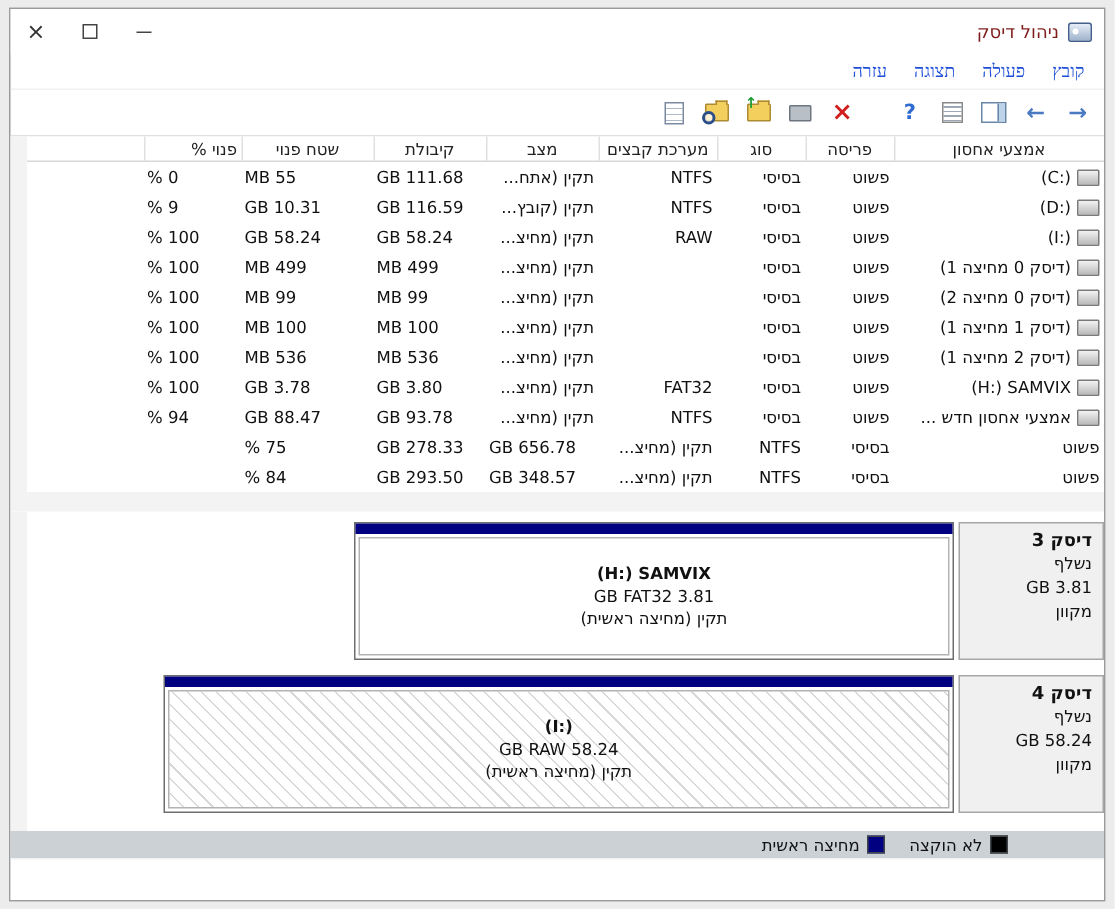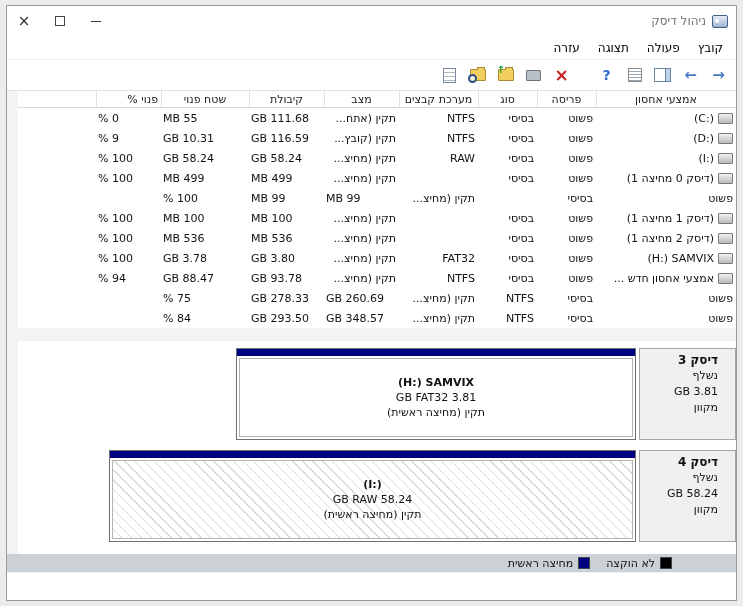--- a/index.html
+++ b/index.html
@@ -7,31 +7,31 @@
   .window{width:100%;height:100%;box-sizing:border-box;background:#fff;border:1px solid #9b9b9b;
           display:flex;flex-direction:column;direction:rtl;
           font-family:"DejaVu Sans",sans-serif;font-size:12px;color:#111;overflow:hidden;}
 
   
   .titlebar{height:30px;flex:none;display:flex;align-items:center;padding:0 8px 0 10px;background:#fff;}
   .title-group{display:flex;align-items:center;gap:6px;}
   .app-icon{width:14px;height:11px;border:1px solid #43608a;border-radius:2px;
             background:linear-gradient(180deg,#e6edf7,#9fb3cc);position:relative;}
   .app-icon::after{content:"";position:absolute;left:2px;top:3px;width:4px;height:4px;border-radius:50%;background:#fff;}
-  .title-text{font-size:12px;color:#737373;}
+  .title-text{font-size:12px;color:#7f1d1d;}
   .tb-spacer{flex:1;}
   .win-controls{display:flex;align-items:center;gap:22px;direction:rtl;}
   .wbtn{width:14px;height:14px;display:flex;align-items:center;justify-content:center;color:#333;}
   .wbtn .bar{width:10px;height:1px;background:#444;display:block;}
   .wbtn .box{width:8px;height:8px;border:1px solid #444;display:block;background:#fff;}
   .wbtn.close{font-size:15px;line-height:14px;}
 
   
   .menubar{height:23px;flex:none;display:flex;align-items:center;padding:0 4px;border-bottom:1px solid #f1f1f1;}
-  .menu-item{padding:3px 9px;font-size:12px;color:#000000;}
+  .menu-item{padding:3px 9px;font-size:12px;color:#1d4ed8;font-family:Liberation Serif, serif;}
 
   
   .toolbar{height:30px;flex:none;display:flex;align-items:center;gap:5px;padding:0 6px;border-bottom:1px solid #e0e0e0;}
   .tbtn{width:23px;height:23px;flex:none;display:flex;align-items:center;justify-content:center;position:relative;}
   .glyph-arrow{font-size:15px;font-weight:bold;color:#4a7ac2;line-height:1;}
   .icon-console{width:15px;height:12px;border:1px solid #6a87a8;background:#fff;display:flex;}
   .icon-console .pane{width:4px;height:100%;background:#bcd3ea;border-left:1px solid #6a87a8;}
   .icon-list{width:12px;height:12px;border:1px solid #8a8a8a;background:#fff;
              background-image:repeating-linear-gradient(180deg,transparent 0 2px,#9aa7b5 2px 3px);}
   .glyph-help{font-size:14px;font-weight:bold;color:#2f6bd0;line-height:1;}
@@ -59,21 +59,21 @@
   .cell.name{display:flex;align-items:center;gap:4px;padding-top:0;}
   .drive-icon{width:13px;height:9px;flex:none;border:1px solid #7a7a7a;border-radius:1px;
               background:linear-gradient(180deg,#f2f2f2,#b9b9b9);}
   .htrack{height:13px;background:#f3f3f3;position:relative;z-index:1;}
 
   
   .graph-pane{flex:1;position:relative;padding:7px 0 0 0;background:#fff;min-height:0;}
   .gtrack{position:absolute;left:0;top:0;bottom:0;width:11px;background:#f3f3f3;}
   .disk-row{display:flex;gap:3px;height:92px;margin-bottom:10px;align-items:stretch;}
   .disk-label{width:97px;flex:none;box-sizing:border-box;background:#f0f0f0;border:1px solid #a6a6a6;
-              padding:3px 17px;line-height:16px;font-size:11px;}
+              padding:3px 7px;line-height:16px;font-size:11px;}
   .disk-label .dname{font-weight:bold;font-size:12px;}
   .part-block{box-sizing:border-box;border:1px solid #6f6f6f;background:#fff;display:flex;flex-direction:column;flex:none;}
   .part-block.w1{width:400px;}
   .part-block.w2{width:527px;}
   .strip{height:7px;flex:none;background:#000080;}
   .pbody{flex:1;padding:2px;display:flex;min-height:0;}
   .pinner{flex:1;border:1px solid #b3b3b3;display:flex;flex-direction:column;align-items:center;
           justify-content:center;font-size:11px;line-height:15px;text-align:center;}
   .pinner .pt{font-weight:bold;}
   .pinner.hatch{background:repeating-linear-gradient(45deg,#fff 0 6px,#d9d9d9 6px 7px);}
@@ -220,20 +220,24 @@
       <div class="cell txt">בסיסי</div>
       <div class="cell txt"></div>
       <div class="cell txt">תקין (מחיצ...</div>
       <div class="cell num">499 MB</div>
       <div class="cell num">499 MB</div>
       <div class="cell num">100 %</div>
       <div class="cell"></div>
     </div>
 
     <div class="grid trow">
+      <div class="cell name">
+            <span class="drive-icon"></span>
+            <span dir="auto">(דיסק 0 מחיצה 2)</span>
+          </div>
       <div class="cell txt">פשוט</div>
       <div class="cell txt">בסיסי</div>
       <div class="cell txt"></div>
       <div class="cell txt">תקין (מחיצ...</div>
       <div class="cell num">99 MB</div>
       <div class="cell num">99 MB</div>
       <div class="cell num">100 %</div>
       <div class="cell"></div>
     </div>
 
@@ -295,21 +299,21 @@
       <div class="cell num">88.47 GB</div>
       <div class="cell num">94 %</div>
       <div class="cell"></div>
     </div>
 
     <div class="grid trow">
       <div class="cell txt">פשוט</div>
       <div class="cell txt">בסיסי</div>
       <div class="cell txt">NTFS</div>
       <div class="cell txt">תקין (מחיצ...</div>
-      <div class="cell num">260.69 GB</div>
+      <div class="cell num">656.78 GB</div>
       <div class="cell num">278.33 GB</div>
       <div class="cell num">75 %</div>
       <div class="cell"></div>
     </div>
 
     <div class="grid trow">
       <div class="cell txt">פשוט</div>
       <div class="cell txt">בסיסי</div>
       <div class="cell txt">NTFS</div>
       <div class="cell txt">תקין (מחיצ...</div>

